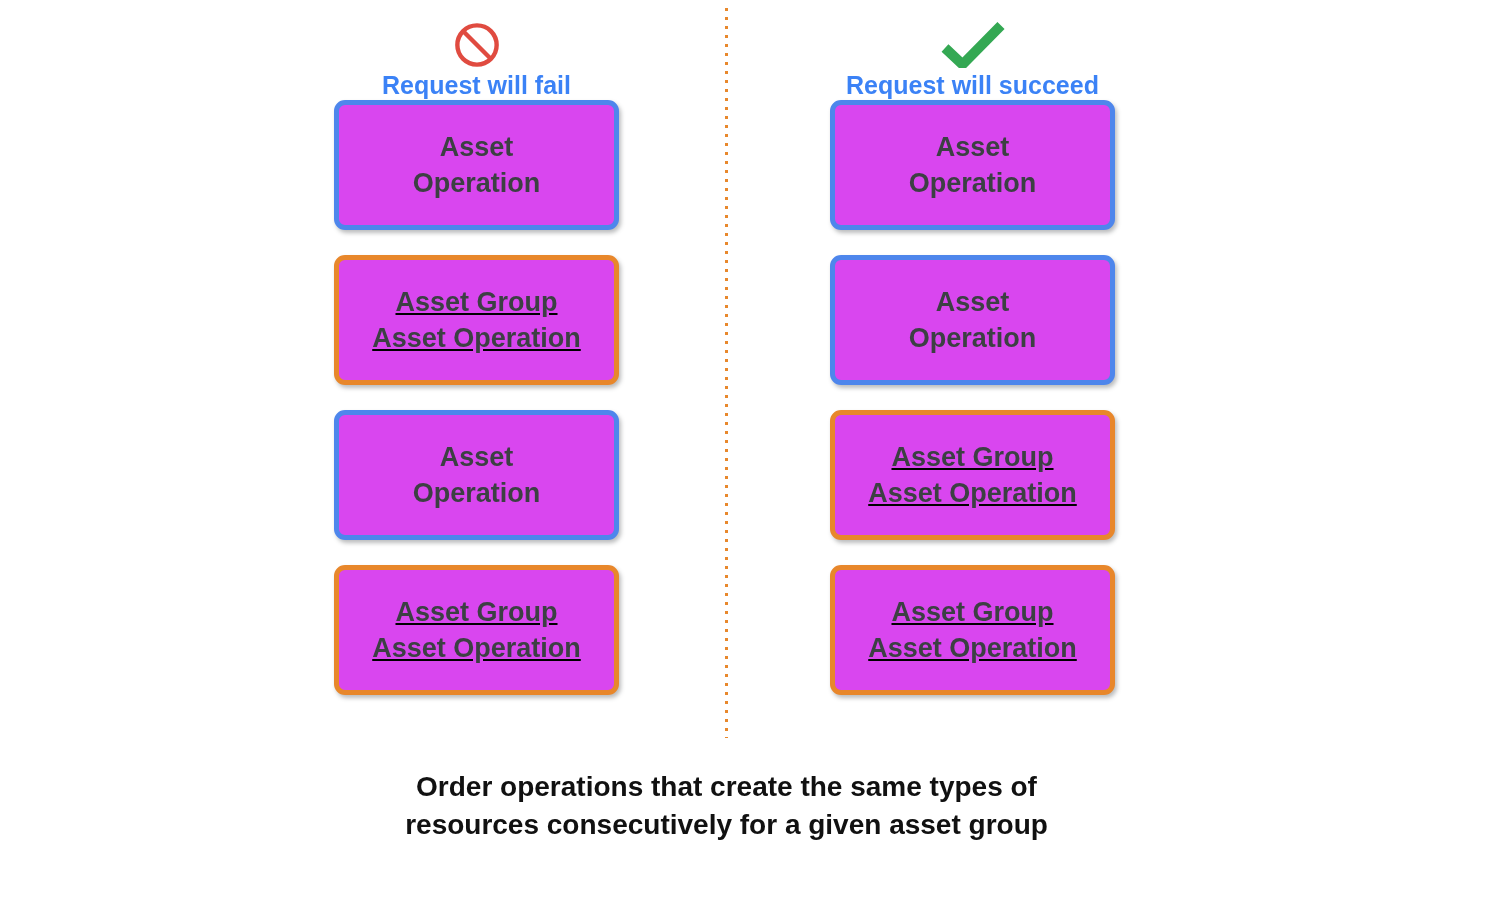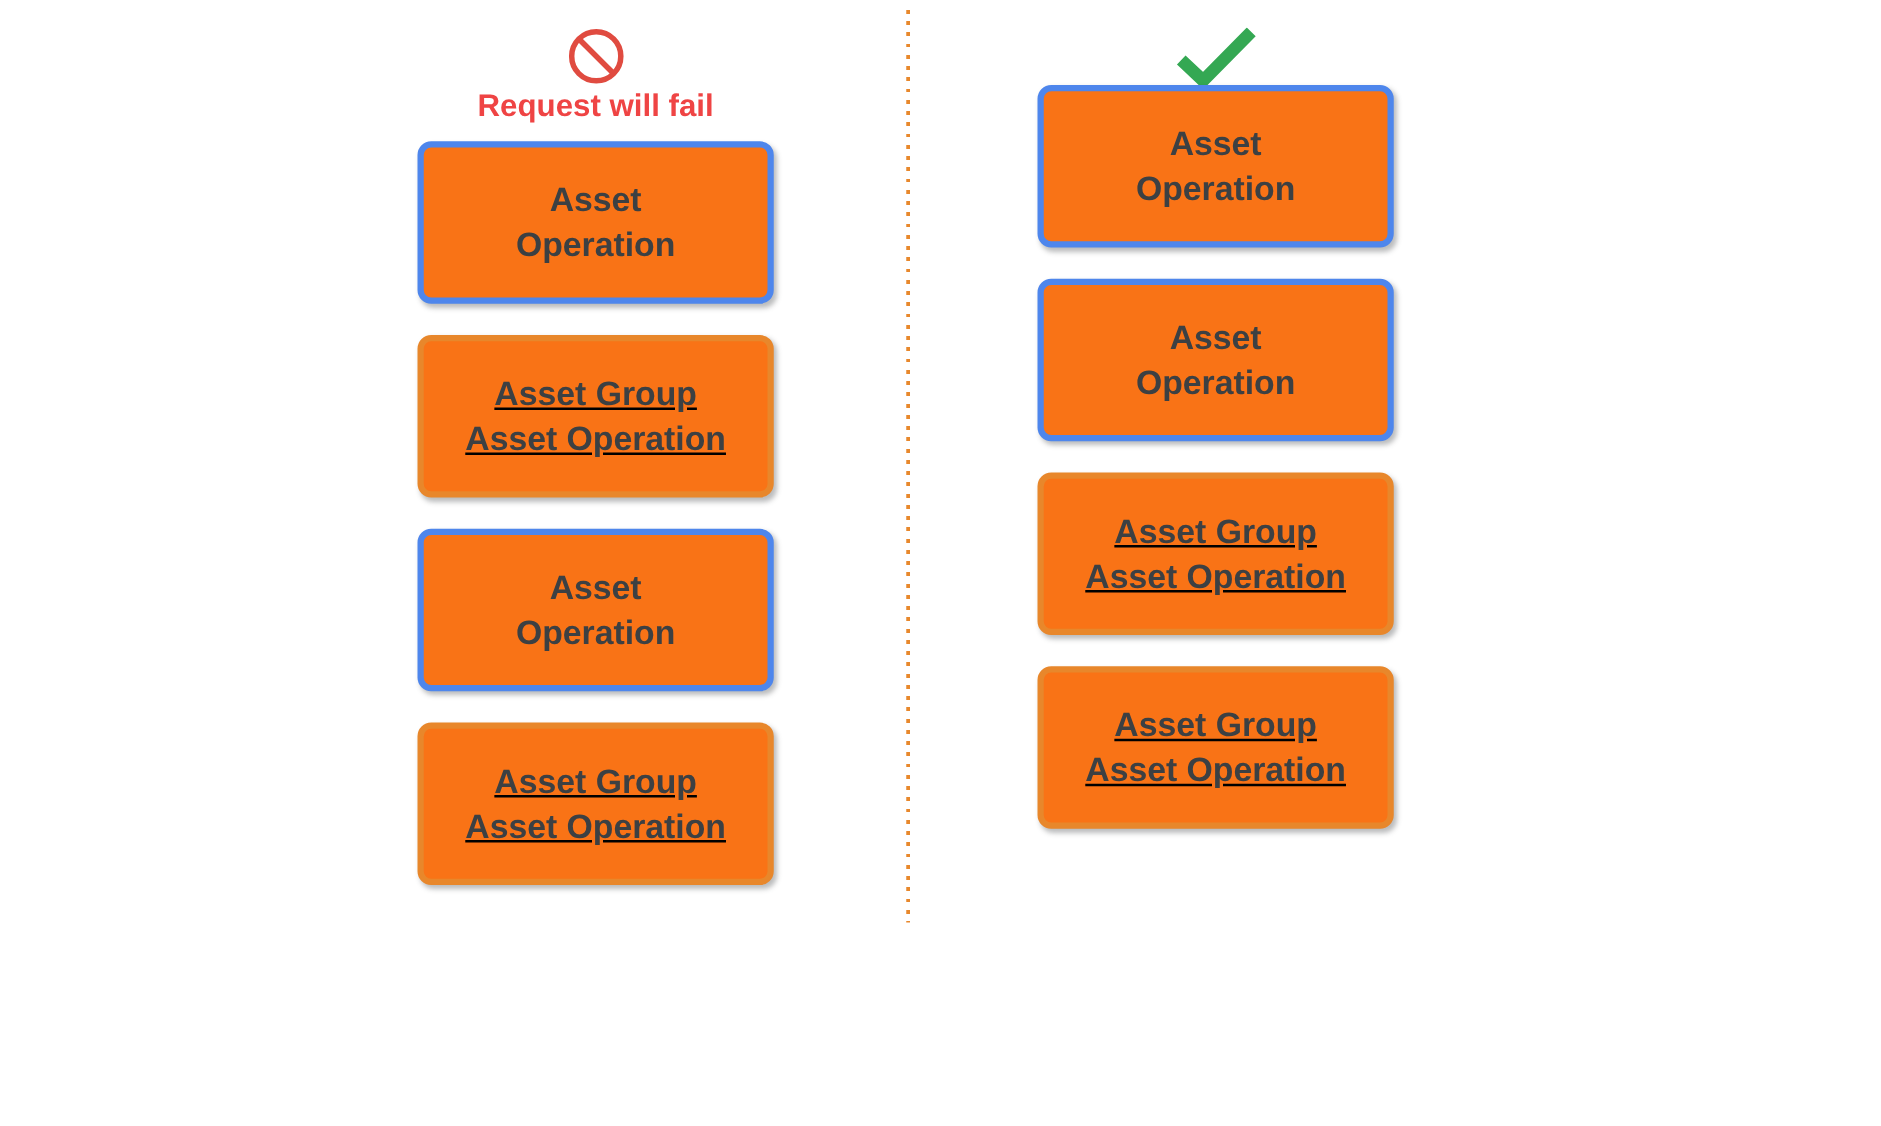--- a/index.html
+++ b/index.html
@@ -40,32 +40,31 @@
   .column.right { left: 830px; }
   .icon-wrap {
     height: 50px;
     display: flex;
     align-items: flex-end;
     justify-content: center;
   }
   .col-header {
     font-size: 25px;
     font-weight: bold;
-    color: #ef4444;
+    color: #3b82f6;
     line-height: 30px;
     margin-top: 2px;
-    margin-bottom: 13px;
     white-space: nowrap;
     text-align: center;
   }
   .op-box {
     width: 100%;
     height: 130px;
     border-radius: 11px;
-    background: #f97316;
+    background: #d946ef;
     border: 5px solid transparent;
     display: flex;
     align-items: center;
     justify-content: center;
     text-align: center;
     margin-bottom: 25px;
     box-shadow: 2px 3px 4px rgba(60, 64, 67, 0.35);
   }
   .op-box .op-label {
     font-size: 27px;
@@ -123,33 +122,36 @@
 Asset Operation</span>
     </div>
   </div>
 
   <div class="column right">
     <div class="icon-wrap">
       <svg width="66" height="46" viewBox="0 0 66 46" fill="none">
         <path d="M5 26 L22.5 42.5 L61 3.5" stroke="#34A853" stroke-width="10" fill="none"></path>
       </svg>
     </div>
+    <div class="col-header">Request will succeed</div>
 
     <div class="op-box blue">
       <span class="op-label">Asset
 Operation</span>
     </div>
     <div class="op-box blue">
       <span class="op-label">Asset
 Operation</span>
     </div>
     <div class="op-box orange">
       <span class="op-label">Asset Group
 Asset Operation</span>
     </div>
     <div class="op-box orange">
       <span class="op-label">Asset Group
 Asset Operation</span>
     </div>
   </div>
 
+  <div class="caption">Order operations that create the same types of
+resources consecutively for a given asset group</div>
 
 </div>
 
 </body></html>

